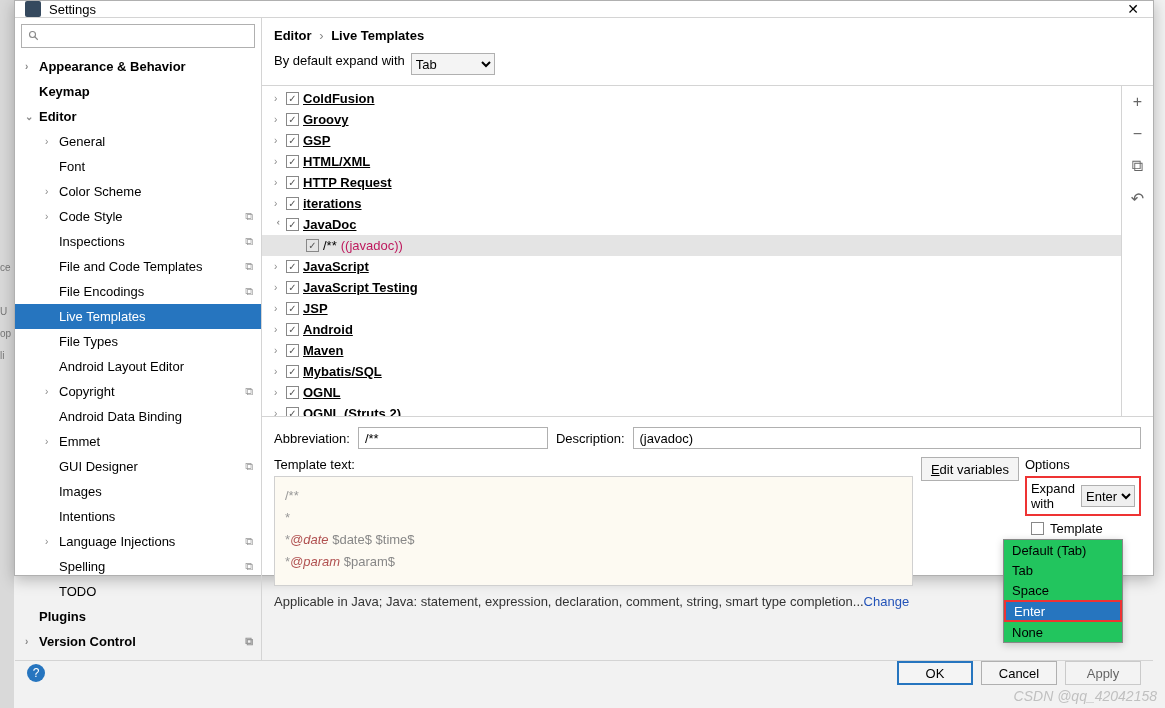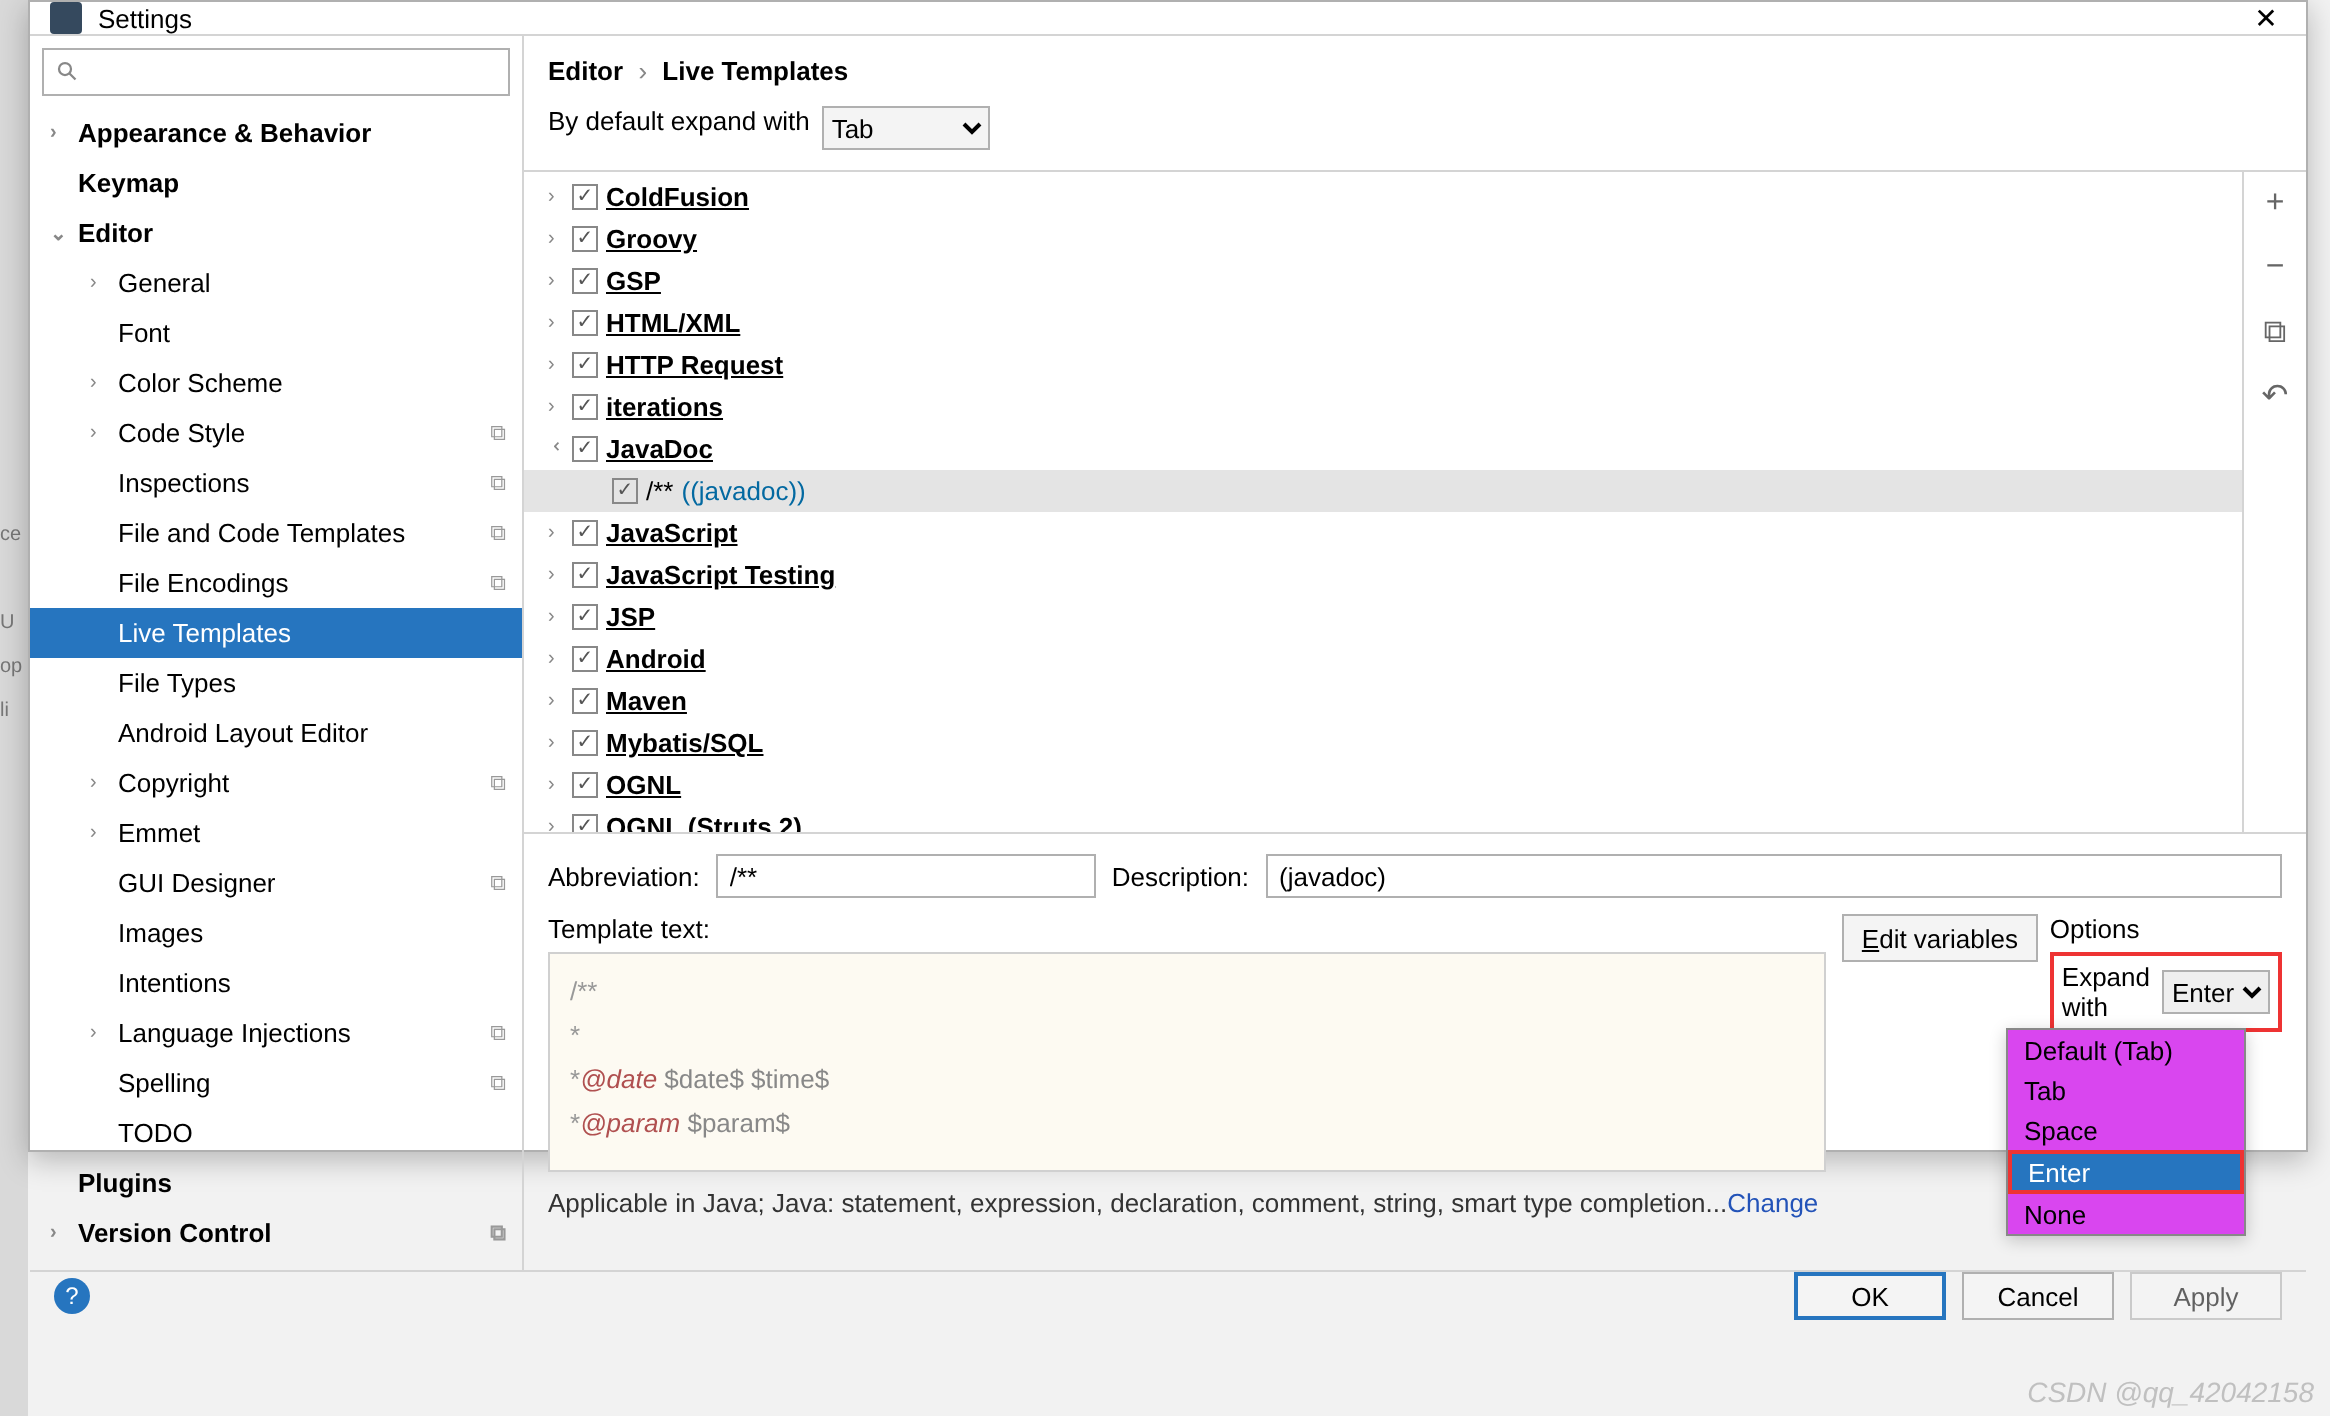--- a/index.html
+++ b/index.html
@@ -27,21 +27,21 @@
 .expand-row { padding: 4px 12px 10px 12px; display: flex; align-items: flex-start; gap: 6px; border-bottom: 1px solid #d4d4d4; }
 .expand-row select { width: 84px; height: 22px; border: 1px solid #b0b0b0; background: #f4f4f4; }
 .template-area { flex: 1; display: flex; position: relative; }
 .template-tree { flex: 1; overflow: auto; padding: 2px 0; }
 .ttree-item { height: 21px; display: flex; align-items: center; padding-left: 12px; cursor: pointer; }
 .ttree-item.expanded .tarrow { transform: rotate(90deg); }
 .tarrow { width: 12px; font-size: 10px; color: #888; display: inline-block; }
 .tcheck { width: 13px; height: 13px; border: 1px solid #888; display: inline-flex; align-items: center; justify-content: center; margin-right: 4px; font-size: 10px; line-height: 1; color: #555; }
 .ttree-item .lbl { font-weight: bold; text-decoration: underline; }
 .ttree-child { height: 21px; display: flex; align-items: center; padding-left: 44px; background: #e4e4e4; }
-.ttree-child .desc { color: #0369a1; margin-left: 4px; }
+.ttree-child .desc { color: #be185d; margin-left: 4px; }
 .template-toolbar { width: 32px; border-left: 1px solid #d4d4d4; display: flex; flex-direction: column; align-items: center; padding-top: 4px; gap: 8px; color: #666; }
 .template-toolbar .tbtn { width: 24px; height: 24px; display: flex; align-items: center; justify-content: center; cursor: pointer; font-size: 16px; }
 .bottom-form { border-top: 1px solid #d4d4d4; padding: 10px 12px; display: flex; flex-direction: column; gap: 8px; }
 .form-row { display: flex; align-items: center; gap: 8px; }
 .form-row label { white-space: nowrap; }
 .form-row input[type=text] { height: 22px; border: 1px solid #b0b0b0; padding: 0 6px; }
 .code-area { flex: 1; border: 1px solid #d0d0d0; background: #fdfaf2; padding: 8px 10px; font-family: "Consolas", monospace; font-size: 15px; line-height: 22px; color: #999; height: 110px; }
 .code-area .kw { color: #b05050; font-style: italic; }
 .code-area .var { color: #888; }
 .editvar-btn { width: 220px; height: 24px; border: 1px solid #b0b0b0; background: #f4f4f4; cursor: pointer; }
@@ -51,21 +51,21 @@
 .opt-box { border: 2px solid #e33; padding: 3px 4px; display: flex; align-items: center; gap: 6px; margin-bottom: 2px; }
 .opt-box select { flex: 1; height: 22px; border: 1px solid #b0b0b0; }
 .opt-check { display: flex; align-items: center; gap: 6px; height: 20px; padding-left: 6px; }
 .opt-check .cb { width: 13px; height: 13px; border: 1px solid #888; display: inline-flex; align-items: center; justify-content: center; font-size: 10px; }
 .applicable { font-size: 13px; color: #333; }
 .applicable .change { color: #2353b8; cursor: pointer; }
 .dialog-buttons { height: 42px; border-top: 1px solid #d4d4d4; display: flex; align-items: center; justify-content: flex-end; padding: 0 12px; gap: 8px; position: relative; }
 .dialog-buttons .help { position: absolute; left: 12px; width: 18px; height: 18px; border-radius: 50%; background: #2675bf; color: #fff; display: flex; align-items: center; justify-content: center; font-size: 12px; }
 .dbtn { min-width: 76px; height: 24px; border: 1px solid #b0b0b0; background: #f4f4f4; cursor: pointer; }
 .dbtn.primary { border: 2px solid #2675bf; }
-.dropdown-popup { position: absolute; border: 1px solid #888; background: #d946ef; right: 30px; bottom: 17px; width: 120px; box-shadow: 0 2px 8px rgba(0,0,0,.2); z-index: 100; }
+.dropdown-popup { position: absolute; border: 1px solid #888; background: #22c55e; right: 30px; bottom: 17px; width: 120px; box-shadow: 0 2px 8px rgba(0,0,0,.2); z-index: 100; }
 .dropdown-popup .dd-item { height: 20px; display: flex; align-items: center; padding: 0 8px; cursor: pointer; }
 .dropdown-popup .dd-item.selected { background: #2675bf; color: #fff; border: 2px solid #e33; height: 22px; }
 .watermark { position: absolute; right: 8px; bottom: 4px; color: #c0c0c0; font-size: 14px; pointer-events: none; z-index: 200; font-style: italic; }
 .left-frag { position: absolute; left: 0; top: 0; width: 14px; height: 708px; background: #d9d9d9; }
 .left-frag .fr { position: absolute; left: 0; font-size: 10px; color: #777; }
 </style>
 </head>
 <body>
 
 <div class="left-frag">
@@ -145,20 +145,24 @@
             <span>File Types</span>
           </div>
           <div class="tree-item indent1">
             <span class="arrow"></span>
             <span>Android Layout Editor</span>
           </div>
           <div class="tree-item indent1">
             <span class="arrow">›</span>
             <span>Copyright</span>
             <span class="copy-icon">⧉</span>
+          </div>
+          <div class="tree-item indent1">
+            <span class="arrow"></span>
+            <span>Android Data Binding</span>
           </div>
           <div class="tree-item indent1">
             <span class="arrow">›</span>
             <span>Emmet</span>
           </div>
           <div class="tree-item indent1">
             <span class="arrow"></span>
             <span>GUI Designer</span>
             <span class="copy-icon">⧉</span>
           </div>

